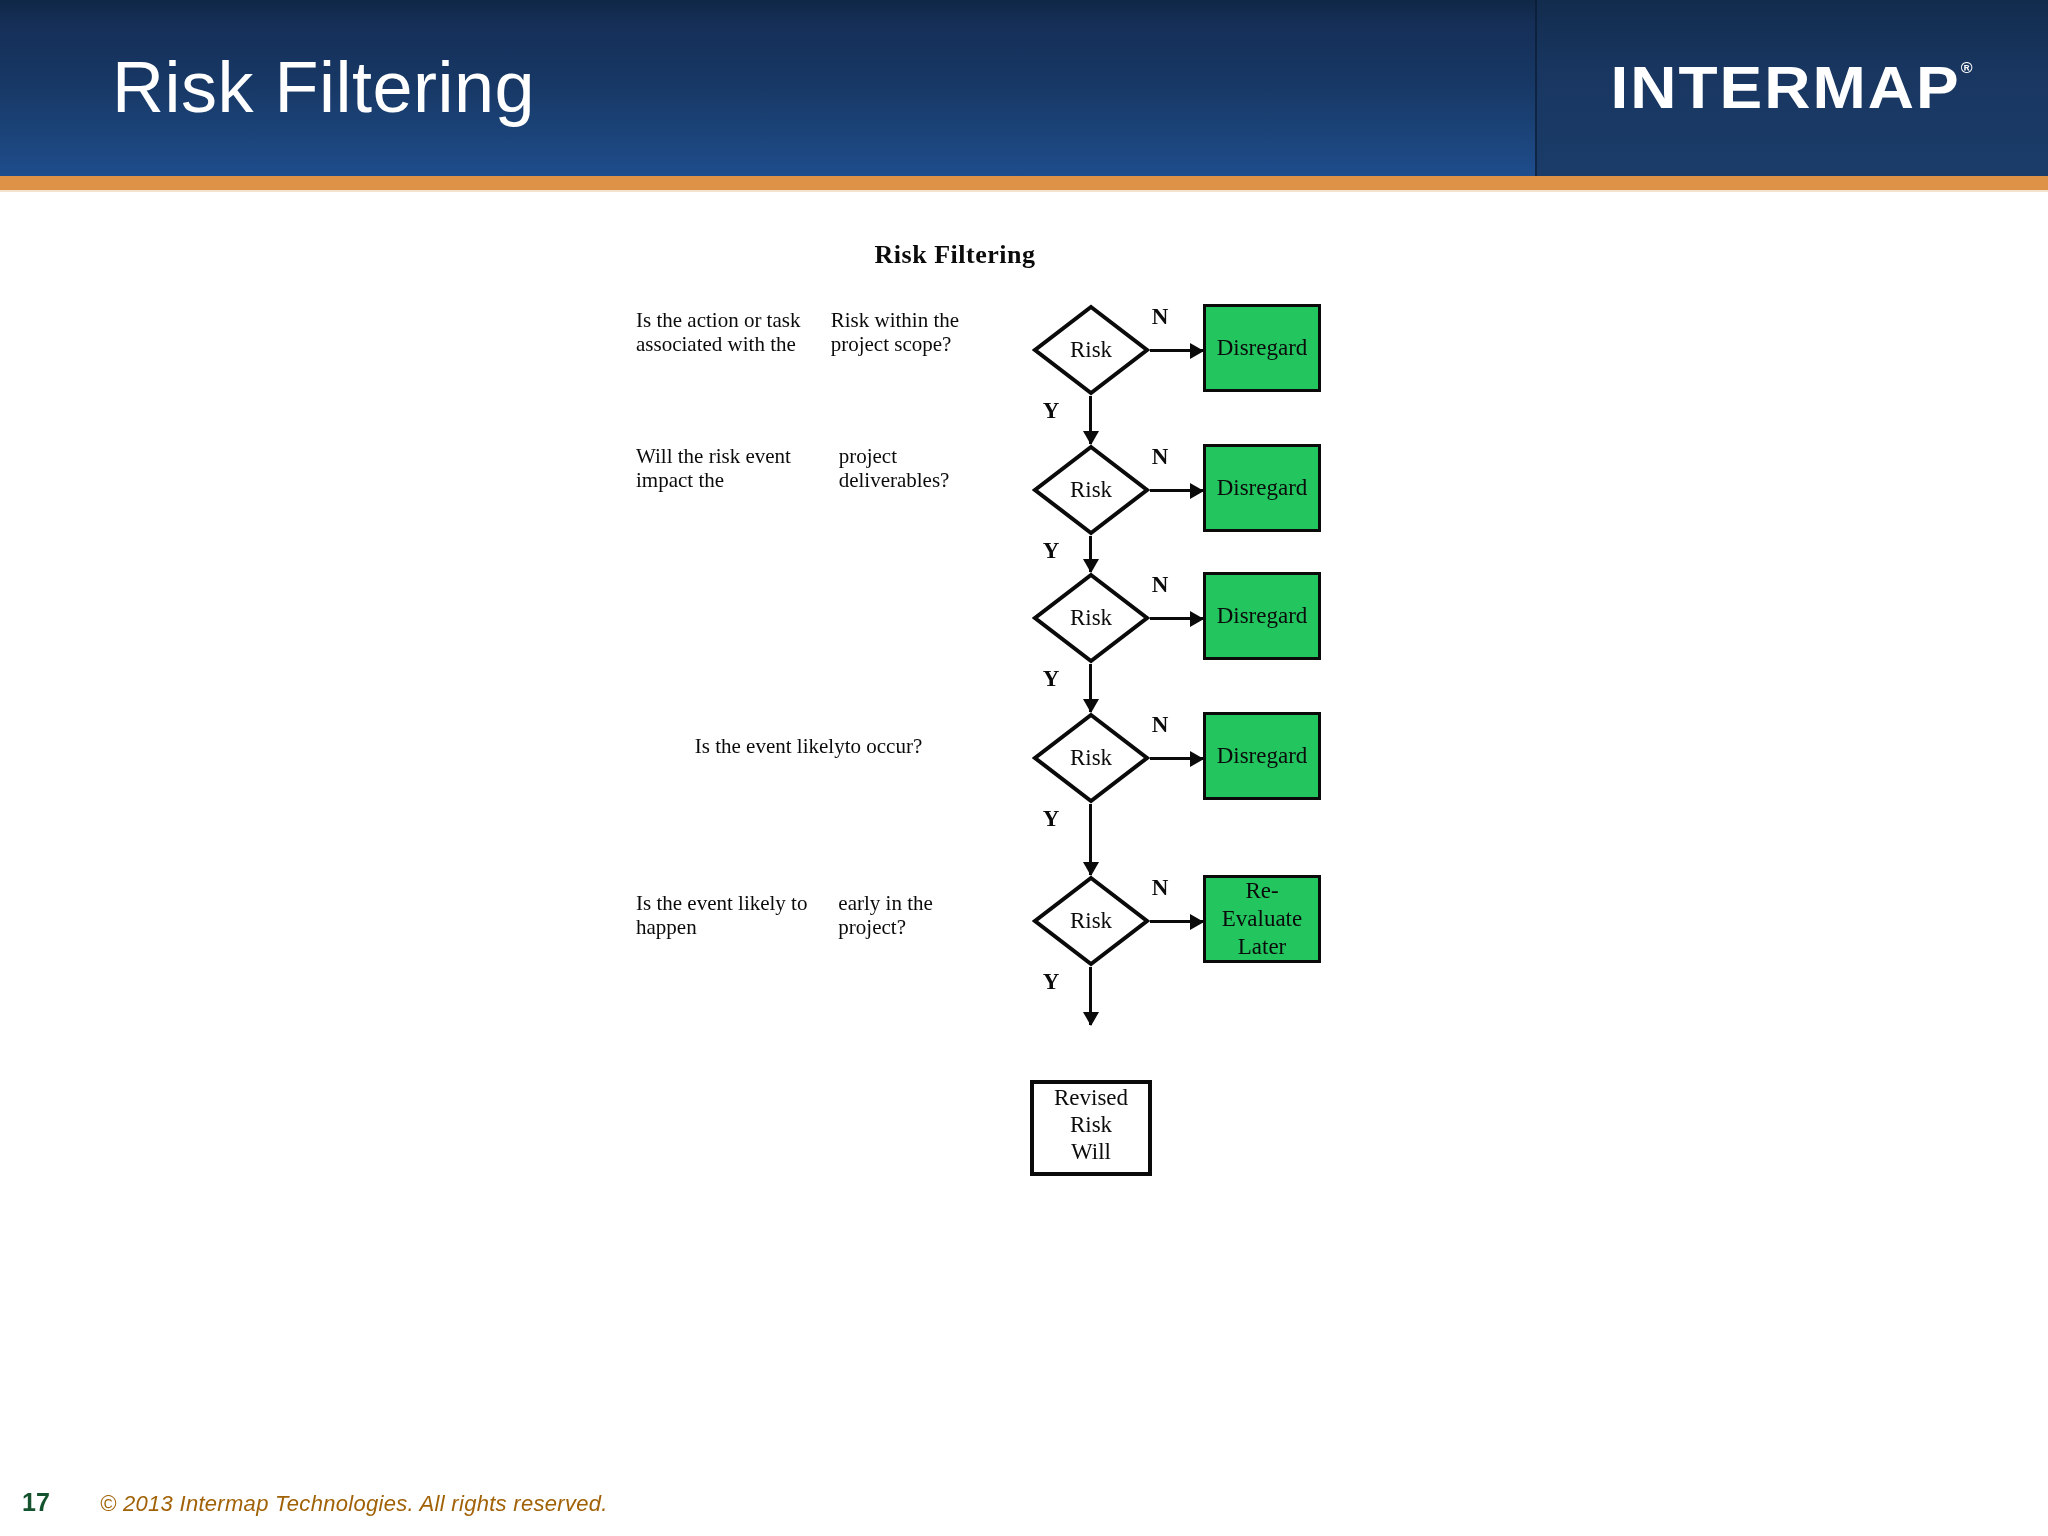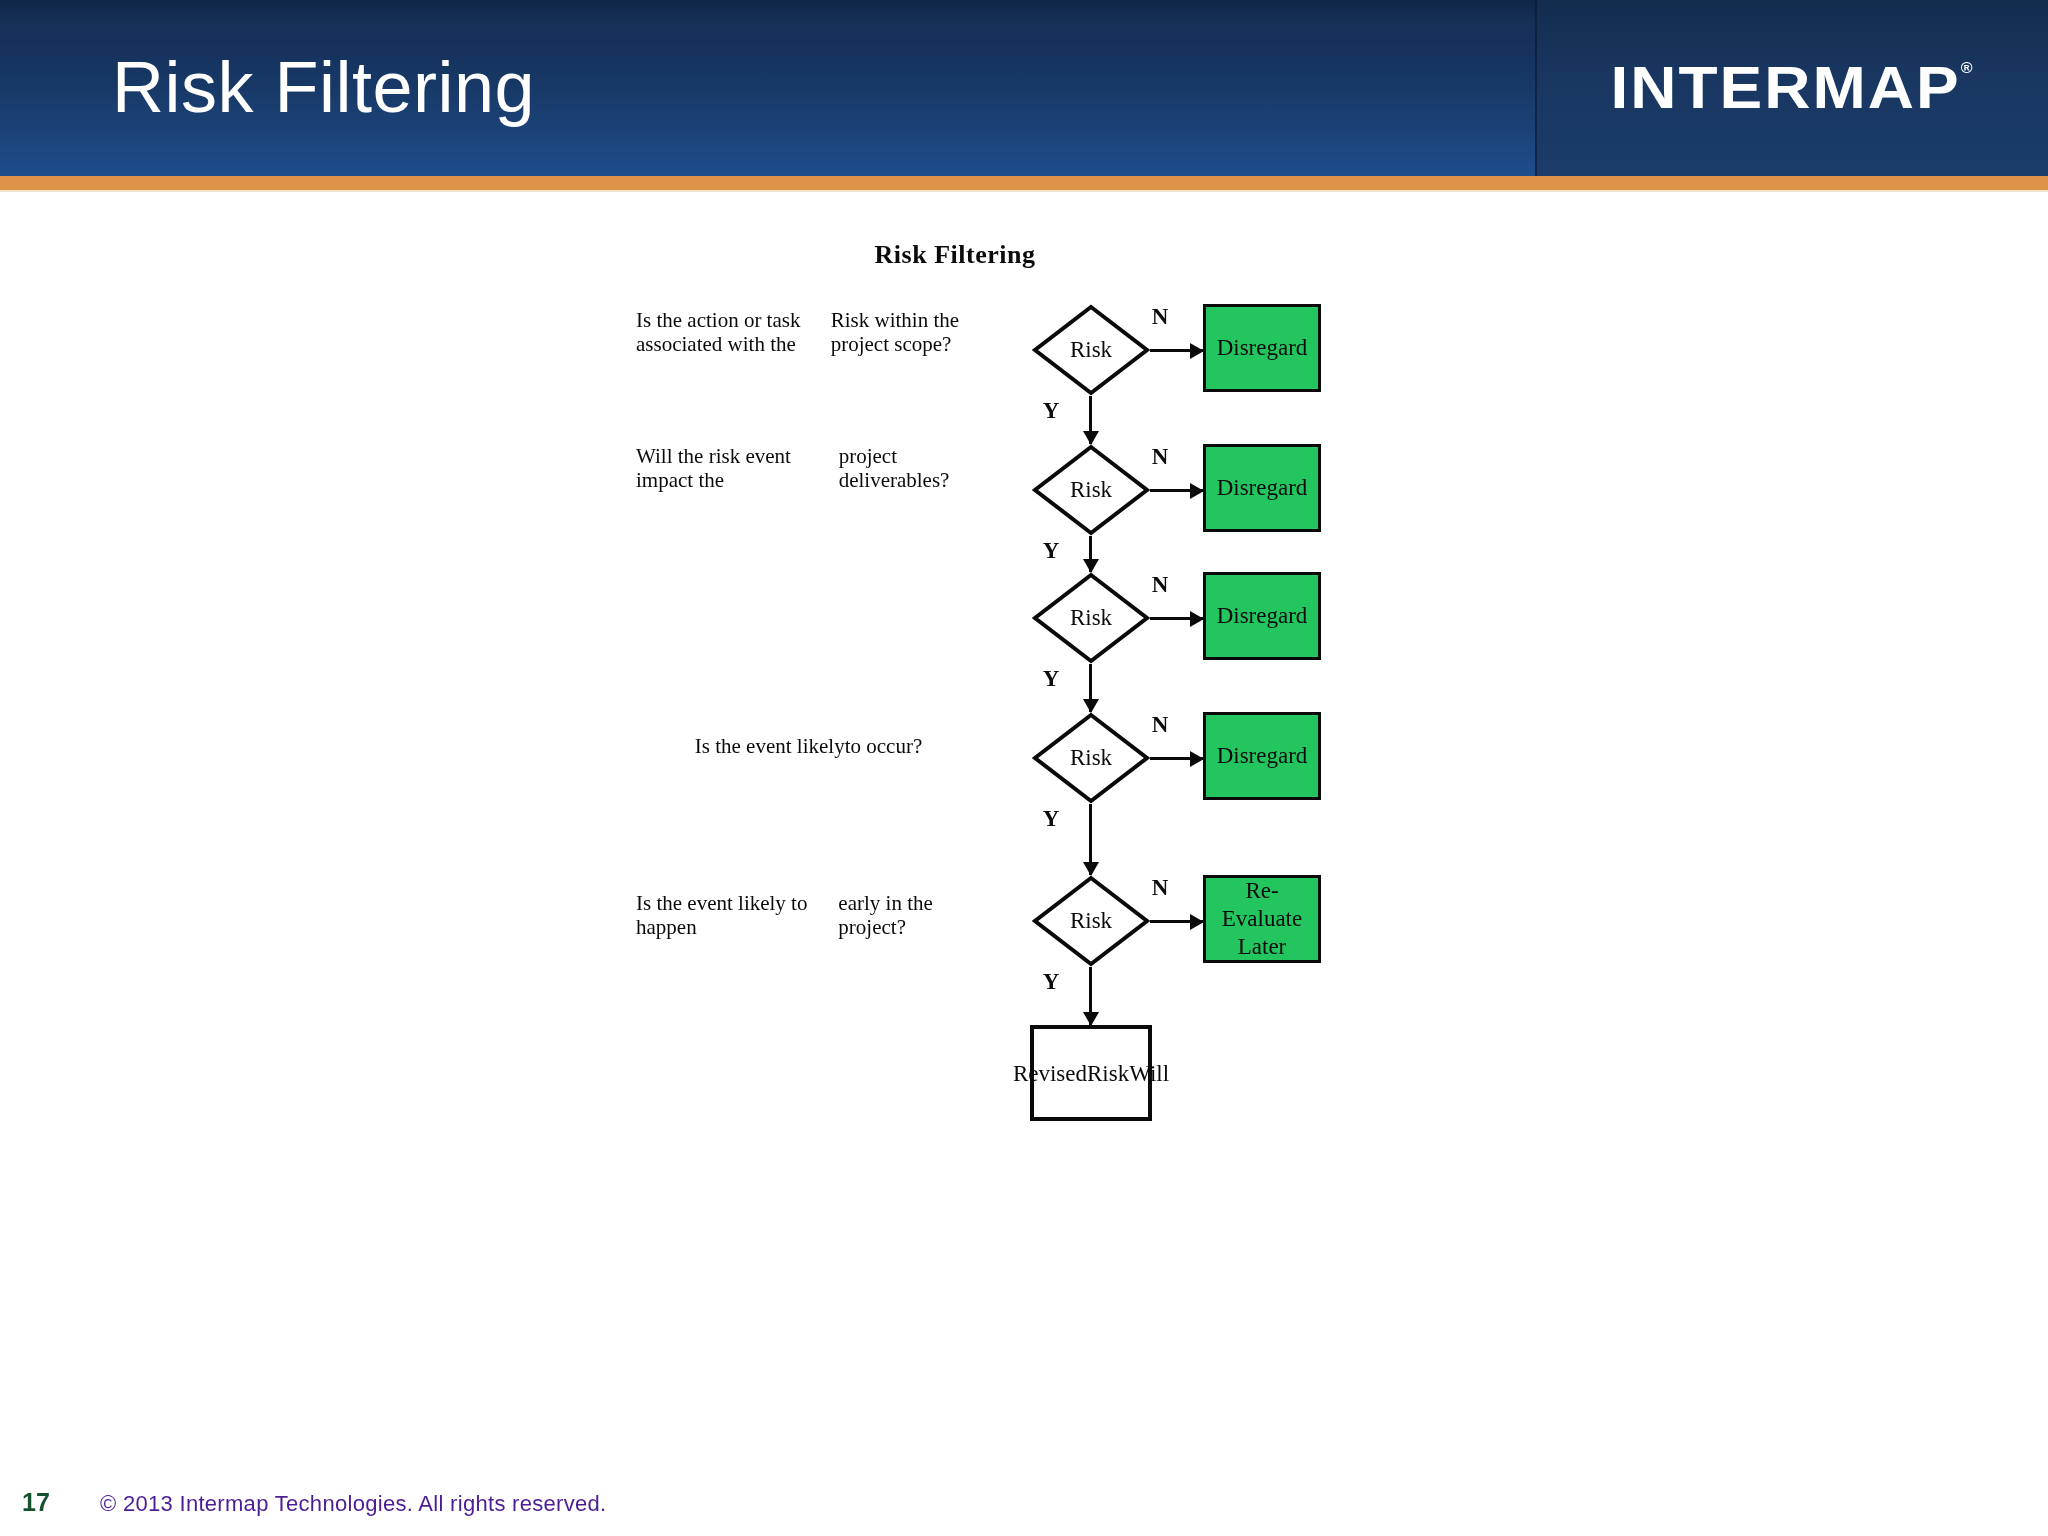--- a/index.html
+++ b/index.html
@@ -79,32 +79,32 @@
     border-top:14px solid #0a0a0a;border-left:8px solid transparent;border-right:8px solid transparent;
   }
   .outcome-box{
     position:absolute;left:1203px;width:118px;height:88px;box-sizing:border-box;
     top:calc(var(--cy) - 46px);
     border:3px solid #0a0a0a;background:#22c55e;
     display:flex;flex-direction:column;align-items:center;justify-content:center;
     text-align:center;font-size:23px;line-height:28px;
   }
   .final-node{
-    position:absolute;left:1030px;top:1025px;width:122px;height:96px;box-sizing:border-box;
+    position:absolute;left:1030px;top:1080px;width:122px;height:96px;box-sizing:border-box;
     border:4px solid #0a0a0a;background:#ffffff;
-    display:flex;flex-direction:row;align-items:center;justify-content:center;
+    display:flex;flex-direction:column;align-items:center;
     text-align:center;font-size:23px;line-height:27px;
   }
 
   
   .footer-page{
     position:absolute;left:22px;top:1488px;font-size:25px;font-weight:700;color:#14532d;
   }
   .footer-copy{
-    position:absolute;left:100px;top:1491px;font-size:22px;color:#4c1d95;letter-spacing:0.3px;
+    position:absolute;left:100px;top:1491px;font-size:22px;color:#a16207;letter-spacing:0.3px;font-style:italic;
   }
 </style>
 </head>
 <body>
 
 <div class="slide">
 
   <div class="header">
     <div class="slide-title">Risk Filtering</div>
     <div class="logo-panel">

